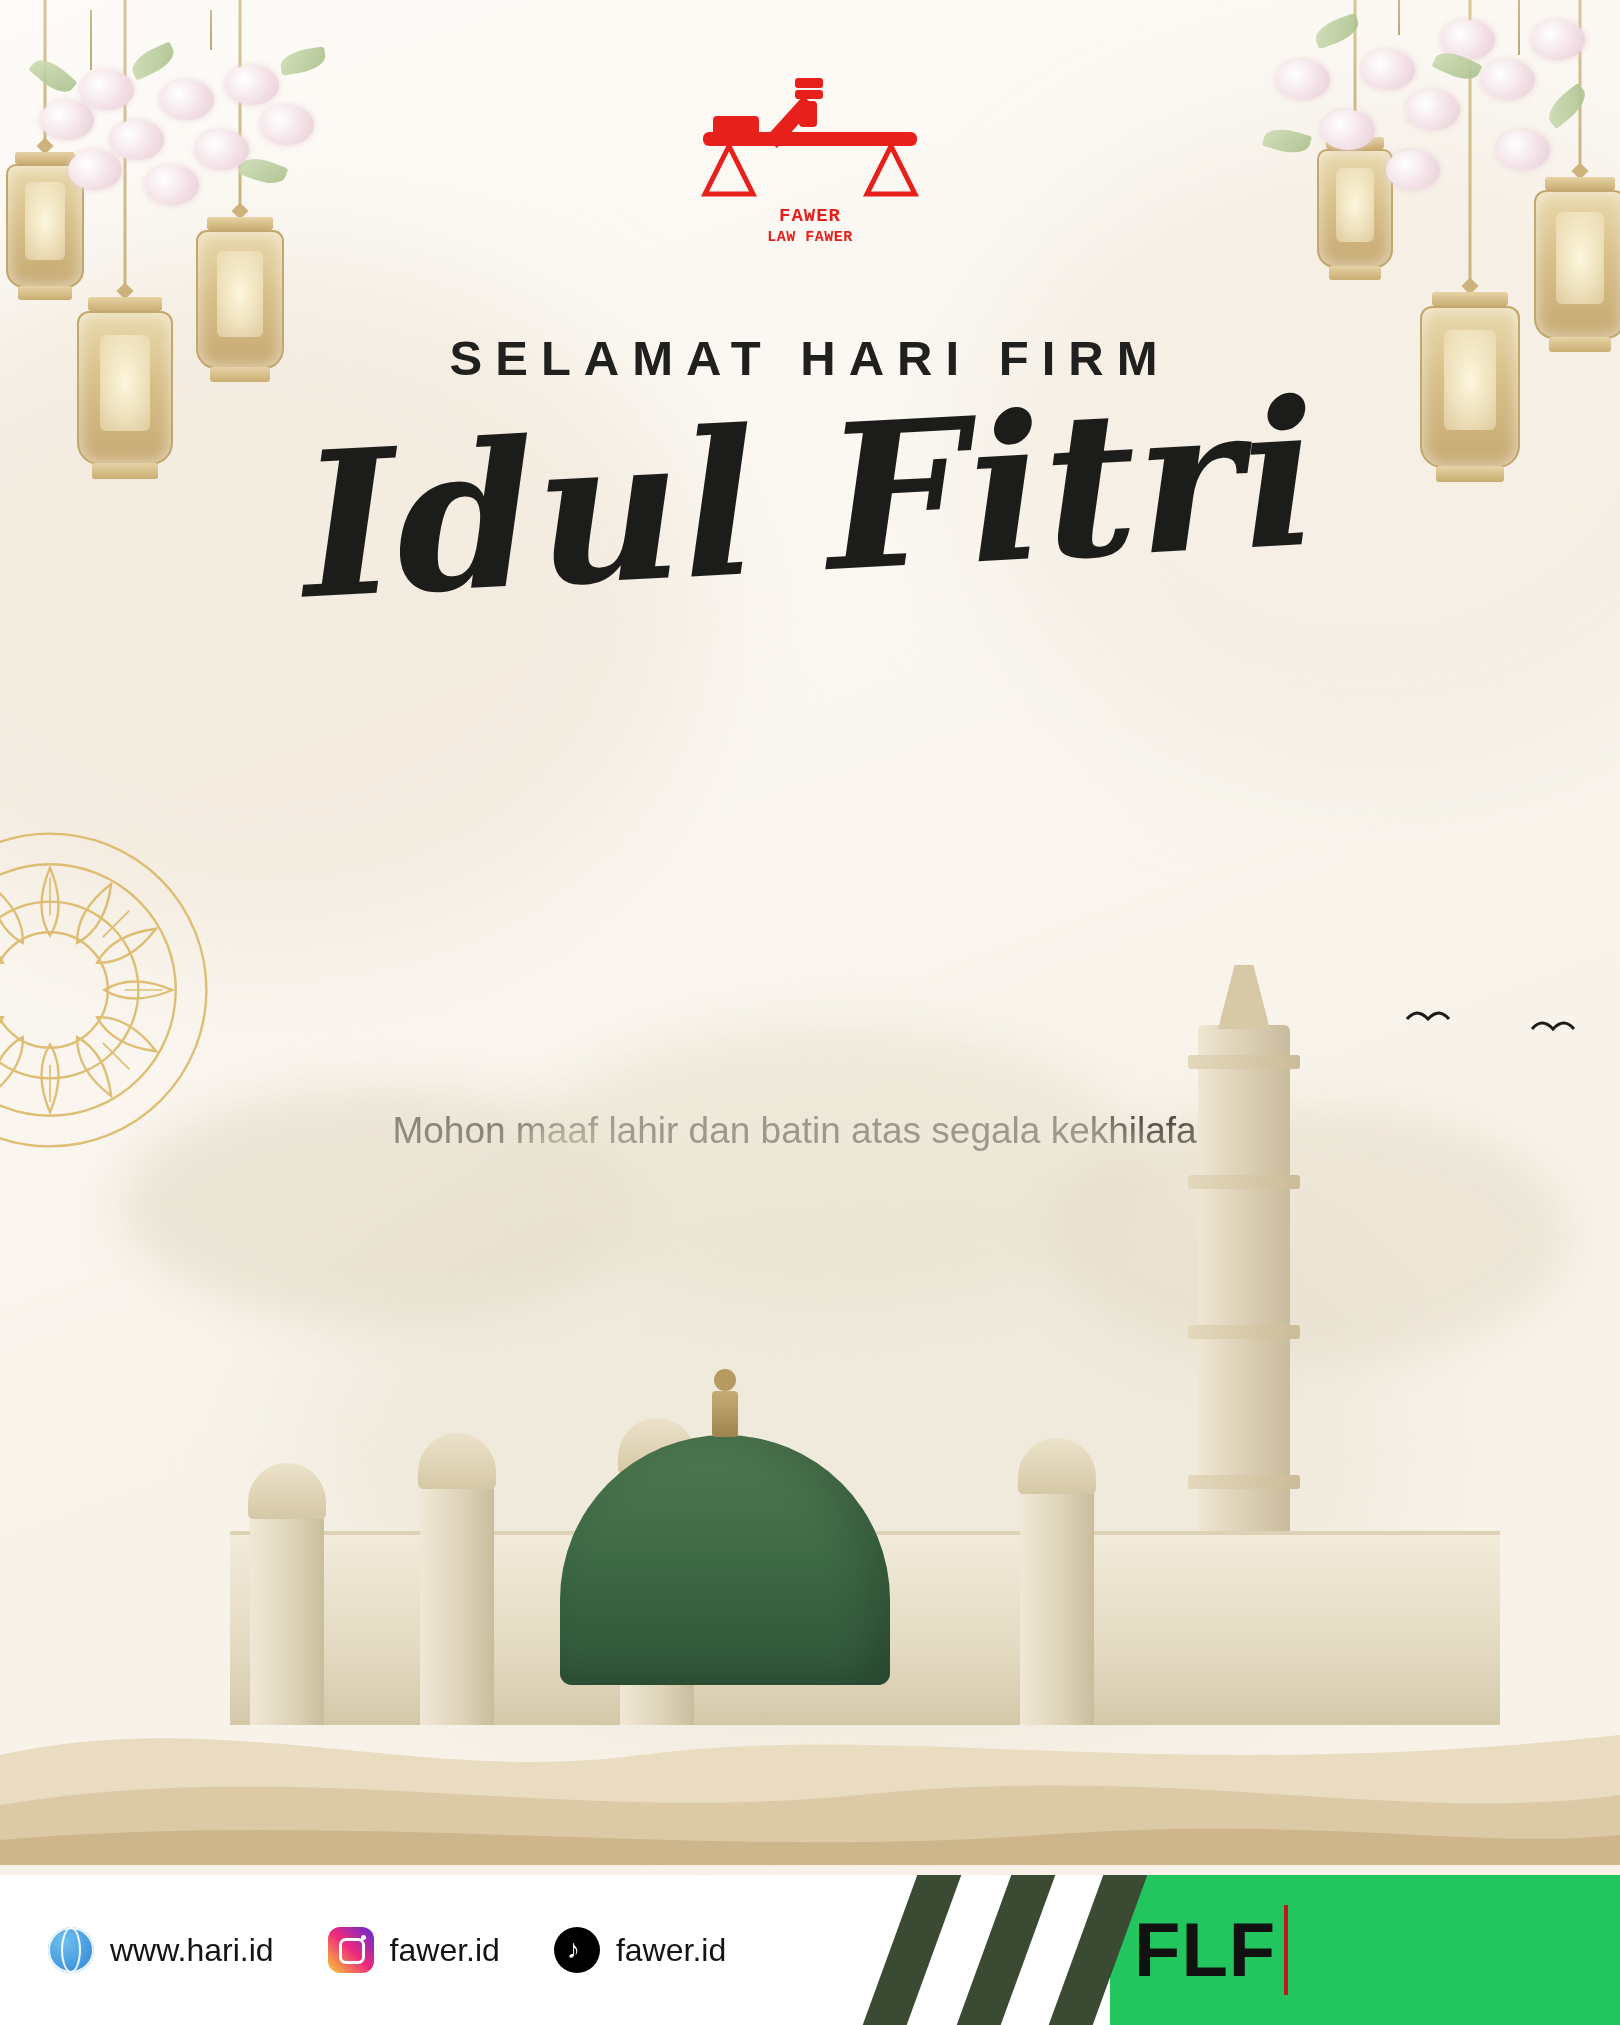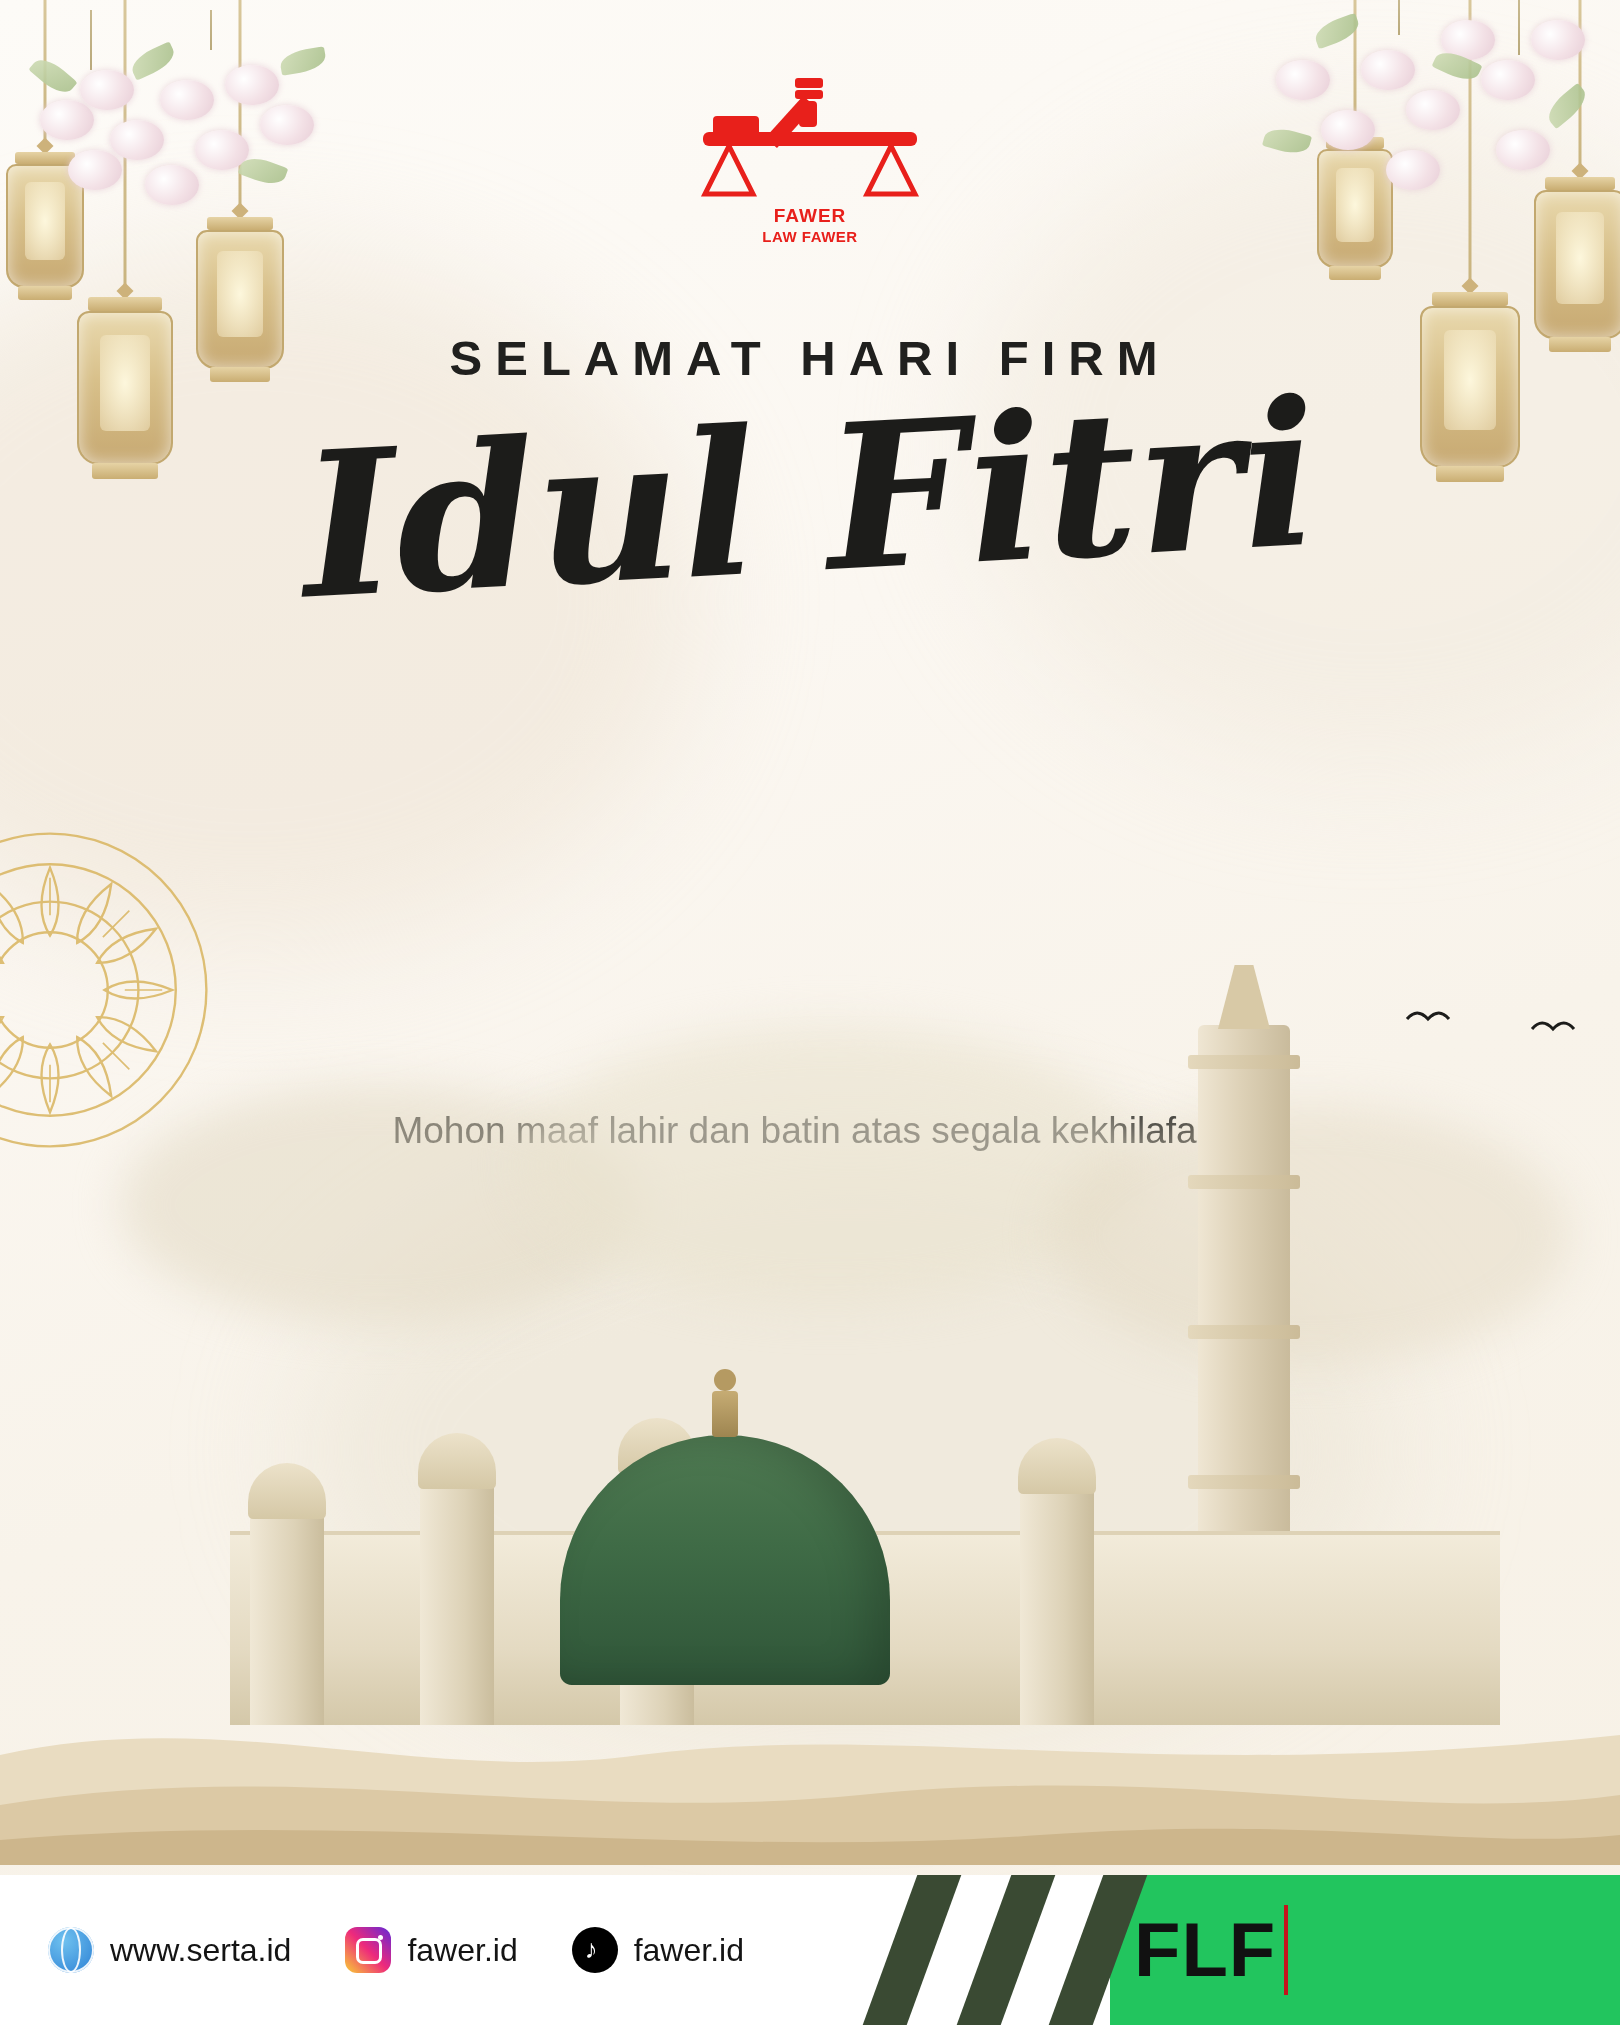--- a/index.html
+++ b/index.html
@@ -73,21 +73,21 @@
 
   
   .mandala {
     position: absolute; left: -120px; top: 820px; width: 340px; height: 340px;
     pointer-events: none; opacity: .85;
   }
 
   
   .logo {
     position: absolute; left: 50%; transform: translateX(-50%); top: 72px;
-    width: 260px; text-align: center;
+    width: 260px; text-align: center; font-family: Liberation Mono, monospace;
   }
   .logo-text-main {
     font-weight: 700; color: #e8201b; letter-spacing: 1px; font-size: 19px; line-height: 1;
   }
   .logo-text-sub {
     font-weight: 700; color: #e8201b; letter-spacing: .5px; font-size: 15px; margin-top: 3px;
   }
 
   
   .kicker {
@@ -453,21 +453,21 @@
       <path d="M0 170 C 300 120 560 190 860 160 C 1180 128 1400 190 1620 160 L1620 230 L0 230 Z" fill="#dcc9a5"></path>
       <path d="M0 205 C 360 175 700 225 1040 200 C 1320 180 1480 215 1620 200 L1620 230 L0 230 Z" fill="#cdb68c"></path>
     </svg>
   </div>
 
   <div class="footer">
 
     <div class="socials">
       <div class="social">
         <span class="ic ic-globe"></span>
-        <span class="social-label">www.serta.id</span>
+        <span class="social-label">www.hari.id</span>
       </div>
       <div class="social">
         <span class="ic ic-ig"></span>
         <span class="social-label">fawer.id</span>
       </div>
       <div class="social">
         <span class="ic ic-tt">
             <span>♪</span>
           </span>
         <span class="social-label">fawer.id</span>

